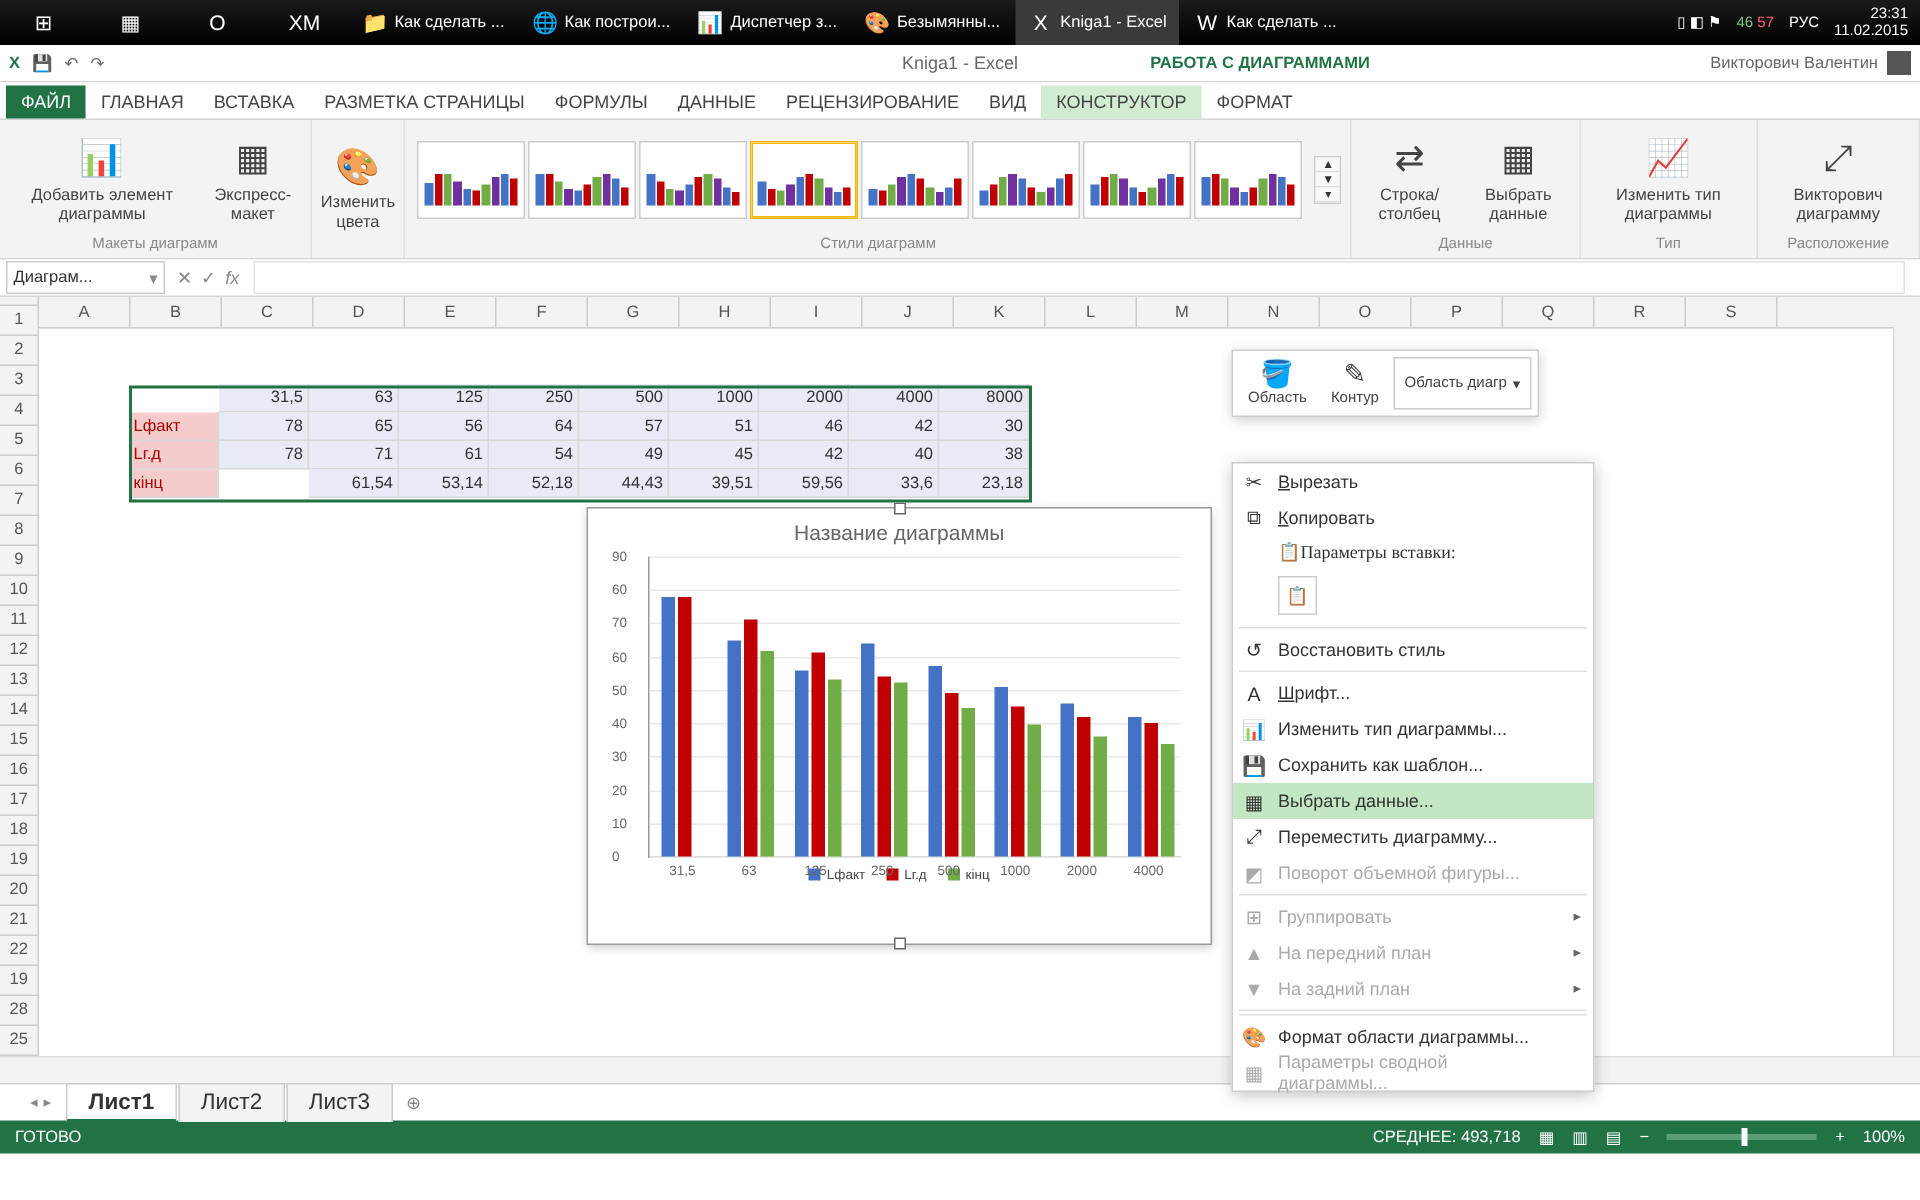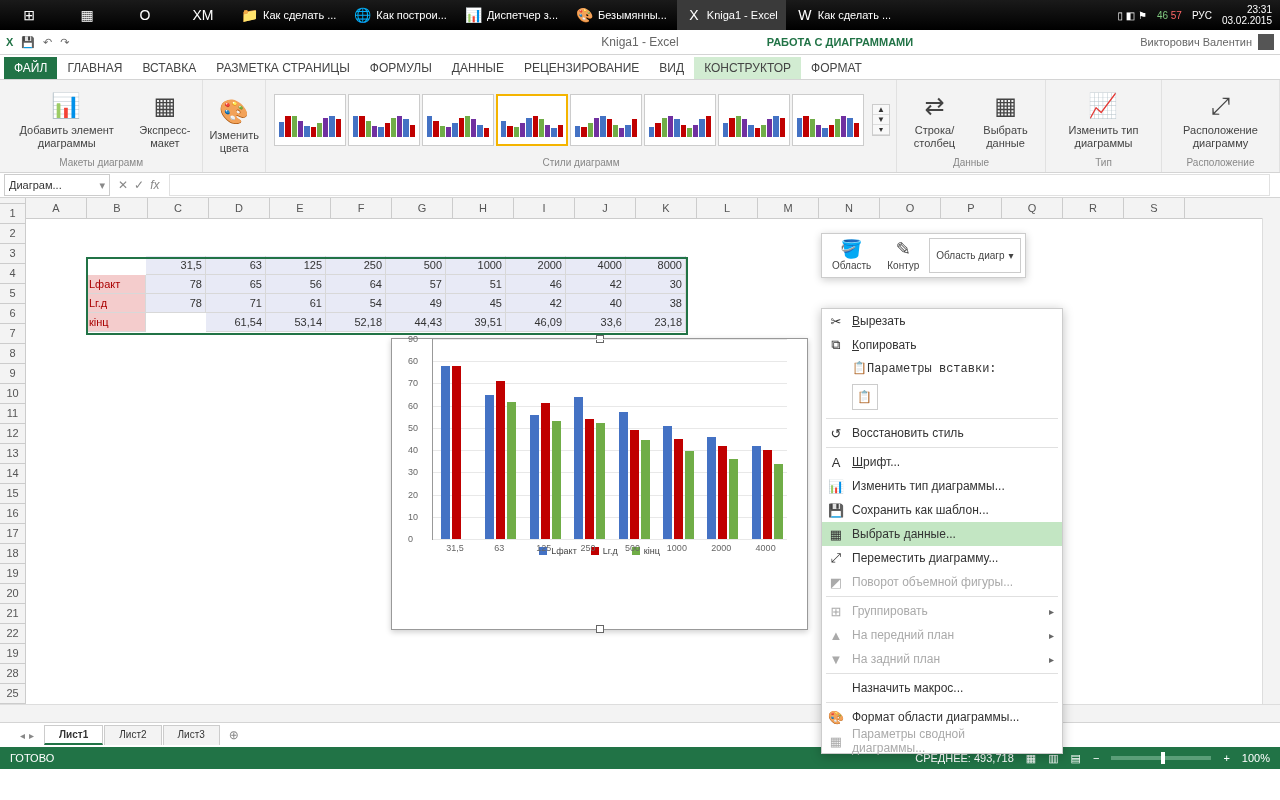--- a/index.html
+++ b/index.html
@@ -65,25 +65,25 @@
 .mbtn{display:flex;flex-direction:column;align-items:center;font-size:10px;color:#444;padding:2px 6px;gap:2px;cursor:pointer}
 .mbtn .micn{font-size:18px;line-height:1}
 .context-menu{position:absolute;left:795px;top:110px;width:240px;background:#fff;border:1px solid #ccc;box-shadow:0 2px 10px rgba(0,0,0,.25);font-size:12px}
 .cm-item{display:flex;align-items:center;height:24px;padding:0 22px 0 30px;position:relative;cursor:pointer}
 .cm-item.disabled{color:#aaa;cursor:default}
 .cm-item.highlighted{background:#c3e6c3}
 .cm-item .cmicn{position:absolute;left:6px;width:16px;text-align:center;font-size:13px}
 .cm-item .arrow{position:absolute;right:8px;font-size:10px;color:#666}
 .cm-item .u{text-decoration:underline}
 .cm-sep{height:1px;background:#e0e0e0;margin:2px 4px}
-.cm-header{padding:4px 8px 2px 30px;font-family:Liberation Mono, monospace}
+.cm-header{padding:4px 8px 2px 30px;font-family:Liberation Serif, serif}
 .cm-paste-opt{padding:6px 0 6px 30px}
 .sheet-tabs{height:24px;background:#fff;border-top:1px solid #d4d4d4;display:flex;align-items:center;padding:0 20px}
 .sheet-tabs .nav{display:flex;gap:4px;color:#888;font-size:10px;margin-right:10px}
-.stab{padding:3px 14px;font-size:10px;border:1px solid #ccc;border-bottom:none;margin-right:1px;background:#f3f3f3;cursor:pointer}
+.stab{padding:3px 14px;font-size:15px;border:1px solid #ccc;border-bottom:none;margin-right:1px;background:#f3f3f3;cursor:pointer}
 .stab.active{background:#fff;border-bottom:2px solid #217346;font-weight:bold}
 .status{height:22px;background:#217346;color:#fff;display:flex;align-items:center;font-size:11px;padding:0 10px}
 .status .right{margin-left:auto;display:flex;align-items:center;gap:12px}
 .zoom-slider{width:100px;height:4px;background:#5a9e78;position:relative}
 .zoom-slider::after{content:"";position:absolute;left:50%;top:-4px;width:4px;height:12px;background:#fff}
 .scroll-v{position:absolute;right:0;top:20px;bottom:0;width:17px;background:#f3f3f3;border-left:1px solid #ddd}
 .scroll-h{height:17px;background:#f3f3f3;border-top:1px solid #ddd}
 
 .mini-bars{position:absolute;left:4px;right:4px;bottom:8px;height:30px;display:flex;align-items:flex-end;gap:1px}
 .mini-bars i{flex:1;background:#4472c4}
@@ -129,21 +129,21 @@
         <span class="tb-icon">W</span>
         <span>Как сделать ...</span>
       </div>
     </div>
   <div class="tb-right">
     <span>▯ ◧ ⚑</span>
     <span style="color:#7fc97f"><span>46</span> <span style="color:#f66">57</span></span>
     <span>РУС</span>
     <div>
         <div>23:31</div>
-        <div>03.02.2015</div>
+        <div>11.02.2015</div>
       </div>
   </div>
 </div>
 
 <div class="qat">
   <span style="color:#217346;font-weight:bold">X</span>
   <span>💾</span>
   <span>↶</span>
   <span>↷</span>
   <span class="title">Kniga1 - Excel</span>
@@ -333,21 +333,21 @@
           <span class="icn">📈</span>
           <span>Изменить тип диаграммы</span>
         </div>
       </div>
     <div class="rgroup-label">Тип</div>
   </div>
   <div class="rgroup">
     <div class="rgroup-buttons">
         <div class="rbtn">
           <span class="icn">⤢</span>
-          <span>Расположение диаграмму</span>
+          <span>Викторович диаграмму</span>
         </div>
       </div>
     <div class="rgroup-label">Расположение</div>
   </div>
 </div>
 
 <div class="namebar">
   <div class="namebox">
       <span>Диаграм...</span>
       <span style="margin-left:auto;color:#888">▾</span>
@@ -442,21 +442,21 @@
         <div class="cell data" style="left: 420px; top: 76px;">45</div>
         <div class="cell data" style="left: 480px; top: 76px;">42</div>
         <div class="cell data" style="left: 540px; top: 76px;">40</div>
         <div class="cell data" style="left: 600px; top: 76px;">38</div>
         <div class="cell lbl" style="left: 60px; top: 95px;">кінц</div>
         <div class="cell data" style="left: 180px; top: 95px;">61,54</div>
         <div class="cell data" style="left: 240px; top: 95px;">53,14</div>
         <div class="cell data" style="left: 300px; top: 95px;">52,18</div>
         <div class="cell data" style="left: 360px; top: 95px;">44,43</div>
         <div class="cell data" style="left: 420px; top: 95px;">39,51</div>
-        <div class="cell data" style="left: 480px; top: 95px;">46,09</div>
+        <div class="cell data" style="left: 480px; top: 95px;">59,56</div>
         <div class="cell data" style="left: 540px; top: 95px;">33,6</div>
         <div class="cell data" style="left: 600px; top: 95px;">23,18</div>
         <div class="cell" style="left: 0px; top: 0px; background: transparent; z-index: -1;"></div>
         <div class="cell" style="left: 60px; top: 0px; background: transparent; z-index: -1;"></div>
         <div class="cell" style="left: 120px; top: 0px; background: transparent; z-index: -1;"></div>
         <div class="cell" style="left: 180px; top: 0px; background: transparent; z-index: -1;"></div>
         <div class="cell" style="left: 240px; top: 0px; background: transparent; z-index: -1;"></div>
         <div class="cell" style="left: 300px; top: 0px; background: transparent; z-index: -1;"></div>
         <div class="cell" style="left: 360px; top: 0px; background: transparent; z-index: -1;"></div>
         <div class="cell" style="left: 420px; top: 0px; background: transparent; z-index: -1;"></div>
@@ -924,20 +924,21 @@
         <div class="cell" style="left: 780px; top: 456px; background: transparent; z-index: -1;"></div>
         <div class="cell" style="left: 840px; top: 456px; background: transparent; z-index: -1;"></div>
         <div class="cell" style="left: 900px; top: 456px; background: transparent; z-index: -1;"></div>
         <div class="cell" style="left: 960px; top: 456px; background: transparent; z-index: -1;"></div>
         <div class="cell" style="left: 1020px; top: 456px; background: transparent; z-index: -1;"></div>
         <div class="cell" style="left: 1080px; top: 456px; background: transparent; z-index: -1;"></div>
       </div>
     <div class="sel-range" style="left:60px;top:59px;width:602px;height:78px"></div>
 
     <div class="chart-obj">
+      <div class="chart-title">Название диаграммы</div>
       <div class="chart-plot" id="chart-plot">
           <div class="grid-line" style="top: 200px;"></div>
           <div class="ylbl" style="top: 200px;">0</div>
           <div class="grid-line" style="top: 177.778px;"></div>
           <div class="ylbl" style="top: 177.778px;">10</div>
           <div class="grid-line" style="top: 155.556px;"></div>
           <div class="ylbl" style="top: 155.556px;">20</div>
           <div class="grid-line" style="top: 133.333px;"></div>
           <div class="ylbl" style="top: 133.333px;">30</div>
           <div class="grid-line" style="top: 111.111px;"></div>
@@ -1074,23 +1075,20 @@
           <span class="cmicn">▲</span>
           <span>На передний план</span>
           <span class="arrow">▸</span>
         </div>
       <div class="cm-item disabled">
           <span class="cmicn">▼</span>
           <span>На задний план</span>
           <span class="arrow">▸</span>
         </div>
       <div class="cm-sep"></div>
-      <div class="cm-item">
-          <span>Назначить макрос...</span>
-        </div>
       <div class="cm-sep"></div>
       <div class="cm-item">
           <span class="cmicn">🎨</span>
           <span>Формат области диаграммы...</span>
         </div>
       <div class="cm-item disabled">
           <span class="cmicn">▦</span>
           <span>Параметры сводной диаграммы...</span>
         </div>
     </div>

